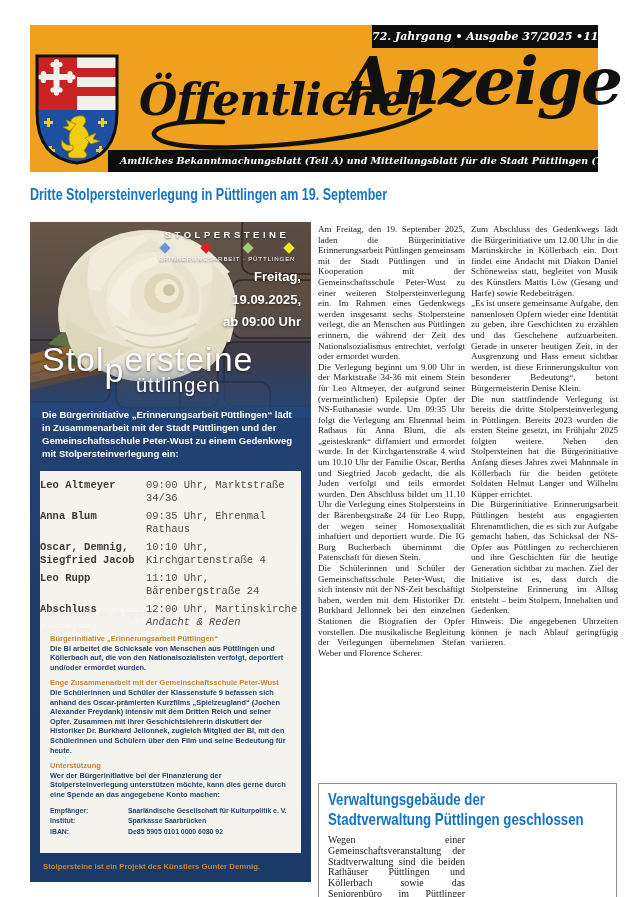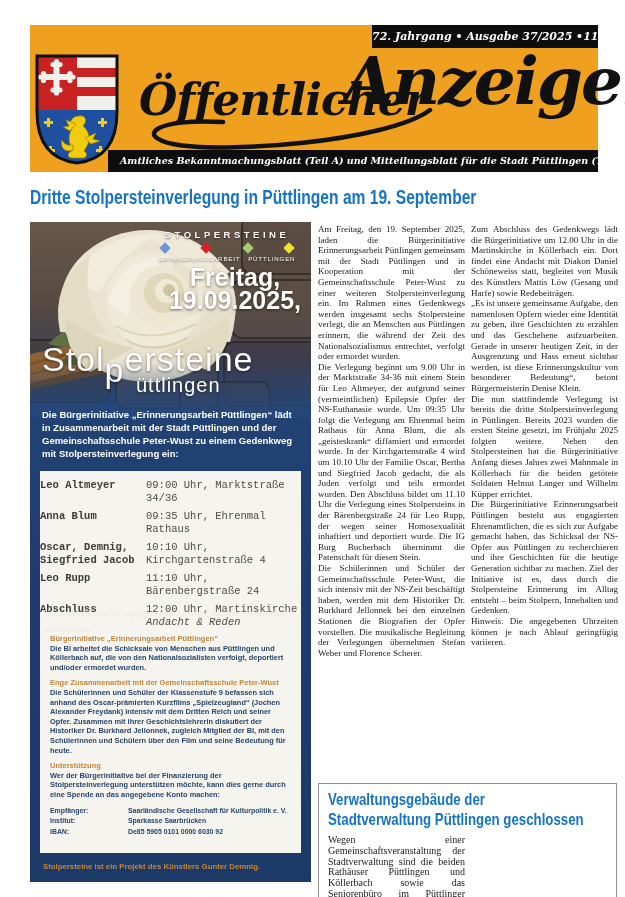--- a/index.html
+++ b/index.html
@@ -31,21 +31,21 @@
   #script-title { position:absolute; left:95px; top:25px; width:470px; height:105px; z-index:2; }
   .title-word { position:absolute; font-family:"DejaVu Serif", serif; font-style:italic; font-weight:bold; color:#111; }
   #title-w1 { left:14px; top:24px; font-size:44px; letter-spacing:-1px; }
   #title-w2 { left:218px; top:-8px; font-size:66px; letter-spacing:-2px; }
   #title-swash { position:absolute; left:0; top:58px; width:470px; height:48px; }
 
   
   #headline1 {
     position:absolute; left:30px; top:186px; width:580px;
     color:#1674C5; font-family:"Liberation Sans", sans-serif;
-    font-weight:bold; font-size:20px;
+    font-weight:bold; font-size:16px;
   }
   .condense { display:inline-block; transform:scaleX(.78); transform-origin:0 50%; white-space:nowrap; }
 
   
   .bodycol {
     position:absolute; top:224px; width:147px;
     font-size:9px; line-height:10.6px; text-align:justify; color:#1b1b1b;
   }
   #col1 { left:318px; }
   #col2 { left:471px; }
@@ -58,22 +58,22 @@
     font-family:"Liberation Sans", sans-serif;
   }
   #photo { position:absolute; left:0; top:0; width:281px; height:196px; }
   #poster-logo { position:absolute; top:7px; right:8px; width:152px; text-align:center; z-index:4; color:#fff; }
   #logo-title { font-size:9.5px; letter-spacing:3.5px; font-weight:bold; text-shadow:0 1px 2px rgba(0,0,0,.6); }
   #logo-diamonds { display:flex; justify-content:space-between; padding:4px 10px 3px 10px; }
   .diamond { width:8px; height:8px; transform:rotate(45deg); }
   .d1 { background:#6f95d8; } .d2 { background:#df1f24; } .d3 { background:#a6c973; } .d4 { background:#efe72c; }
   #logo-sub { font-size:6.2px; letter-spacing:.8px; white-space:nowrap; text-shadow:0 1px 2px rgba(0,0,0,.6); }
   #poster-date {
-    position:absolute; top:44px; right:10px; z-index:4; text-align:center;
-    color:#fff; font-weight:bold; font-size:25px; line-height:22.5px;
+    position:absolute; top:44px; right:10px; z-index:4; text-align:right;
+    color:#fff; font-weight:bold; font-size:13px; line-height:22.5px;
     text-shadow:0 1px 3px rgba(0,0,0,.55);
   }
   #big-title {
     position:absolute; left:12px; top:118px; z-index:4; color:#fff;
     font-size:34px; letter-spacing:1px; font-weight:normal;
     text-shadow:0 1px 3px rgba(0,0,0,.5); white-space:nowrap;
   }
   #big-title .low-p { position:relative; top:11px; }
   #town {
     position:absolute; left:106px; top:152px; z-index:4; color:#fff;
@@ -264,20 +264,21 @@
         <span class="diamond d2"></span>
         <span class="diamond d3"></span>
         <span class="diamond d4"></span>
       </div>
       <div id="logo-sub">ERINNERUNGSARBEIT · PÜTTLINGEN</div>
     </div>
 
     <div id="poster-date">
       <div>Freitag,</div>
       <div>19.09.2025,</div>
+      <div>ab 09:00 Uhr</div>
     </div>
 
     <div id="big-title"><span>Stol</span><span class="low-p">p</span><span>ersteine</span></div>
     <div id="town">üttlingen</div>
 
     <div id="p-intro">Die Bürgerinitiative „Erinnerungsarbeit Püttlingen“ lädt in Zusammenarbeit mit der Stadt Püttlingen und der Gemeinschaftsschule Peter-Wust zu einem Gedenkweg mit Stolpersteinverlegung ein:</div>
 
     <div id="schedule-box">
       <div class="sched-row">
         <div class="sched-name">Leo Altmeyer</div>

